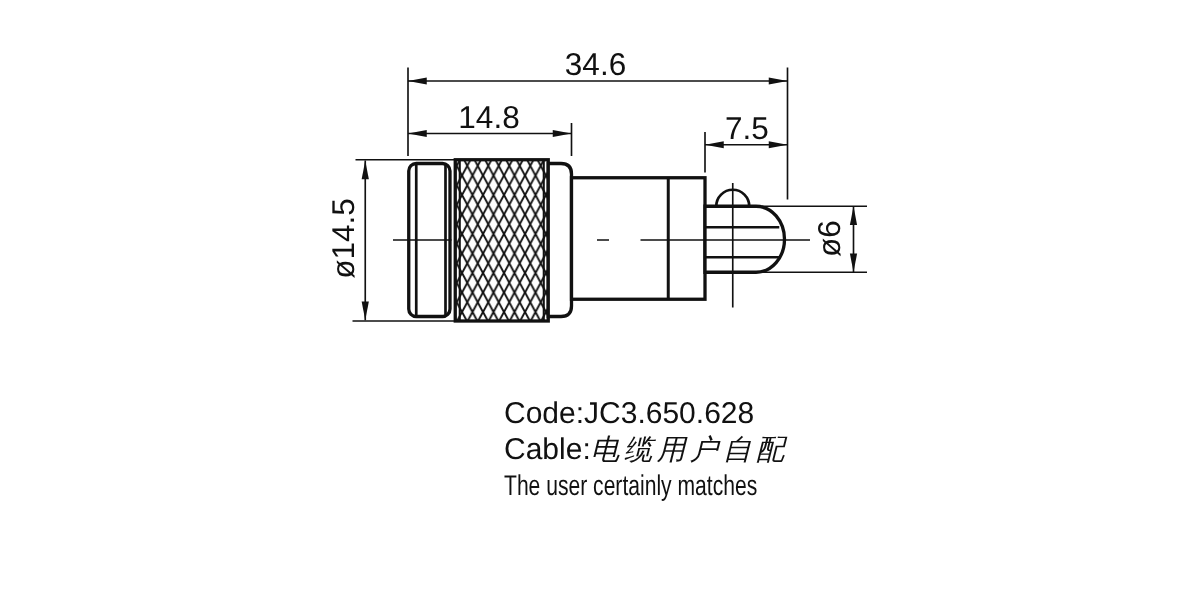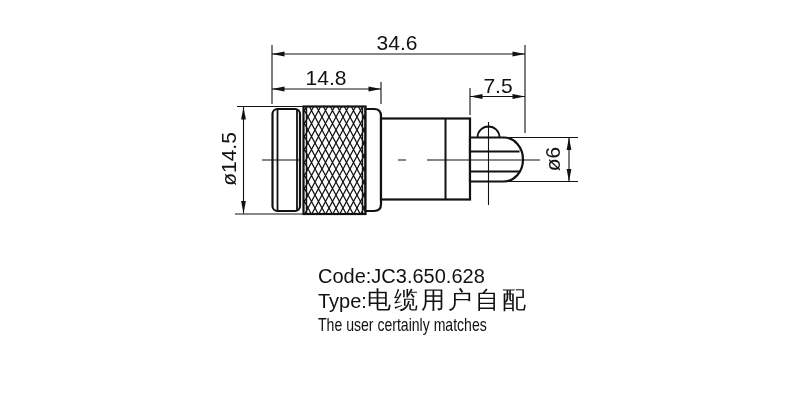--- a/index.html
+++ b/index.html
@@ -1,22 +1,22 @@
 <!DOCTYPE html>
 <html><head>
 <meta charset="utf-8">
 <style>
   html,body{margin:0;padding:0;background:#ffffff;}
   #canvas{position:relative;width:800px;height:400px;background:#fff;overflow:hidden;
           font-family:"Liberation Sans", sans-serif;color:#111;}
   #drawing{position:absolute;left:0;top:0;}
   .dimtext{font-family:"Liberation Sans", sans-serif;font-size:21px;fill:#111;}
-  #title-block{position:absolute;left:318px;top:264px;font-size:20px;line-height:24px;
+  #title-block{position:absolute;left:336px;top:264px;font-size:20px;line-height:24px;
                color:#111;white-space:nowrap;}
-  #title-block .cjk{letter-spacing:3px;font-size:24px;}
+  #title-block .cjk{letter-spacing:3px;font-size:19px;font-style:italic;}
   #title-block .note{font-size:19px;transform:scaleX(0.74);transform-origin:0 50%;width:max-content;}
 </style>
 </head>
 <body>
 
 <div id="canvas">
 
   <svg id="drawing" width="800" height="400" viewBox="0 0 800 400">
     <defs>
       <pattern id="knurl" width="7" height="13" patternUnits="userSpaceOnUse">
@@ -89,17 +89,17 @@
       <line x1="508" y1="181.5" x2="578" y2="181.5" stroke="#111" stroke-width="1.1"></line>
       <line x1="569" y1="137.5" x2="569" y2="181.5" stroke="#111" stroke-width="1.1"></line>
       <polygon fill="#111" points="569,137.5 566.6,150 571.4,150"></polygon>
       <polygon fill="#111" points="569,181.5 566.6,169 571.4,169"></polygon>
       <text class="dimtext" transform="translate(560,159) rotate(-90)" text-anchor="middle">ø6</text>
     </g>
   </svg>
 
   <div id="title-block">
     <div>Code:JC3.650.628</div>
-    <div><span>Type:</span><span class="cjk">电缆用户自配</span></div>
+    <div><span>Cable:</span><span class="cjk">电缆用户自配</span></div>
     <div class="note">The user certainly matches</div>
   </div>
 
 </div>
 
 </body></html>

